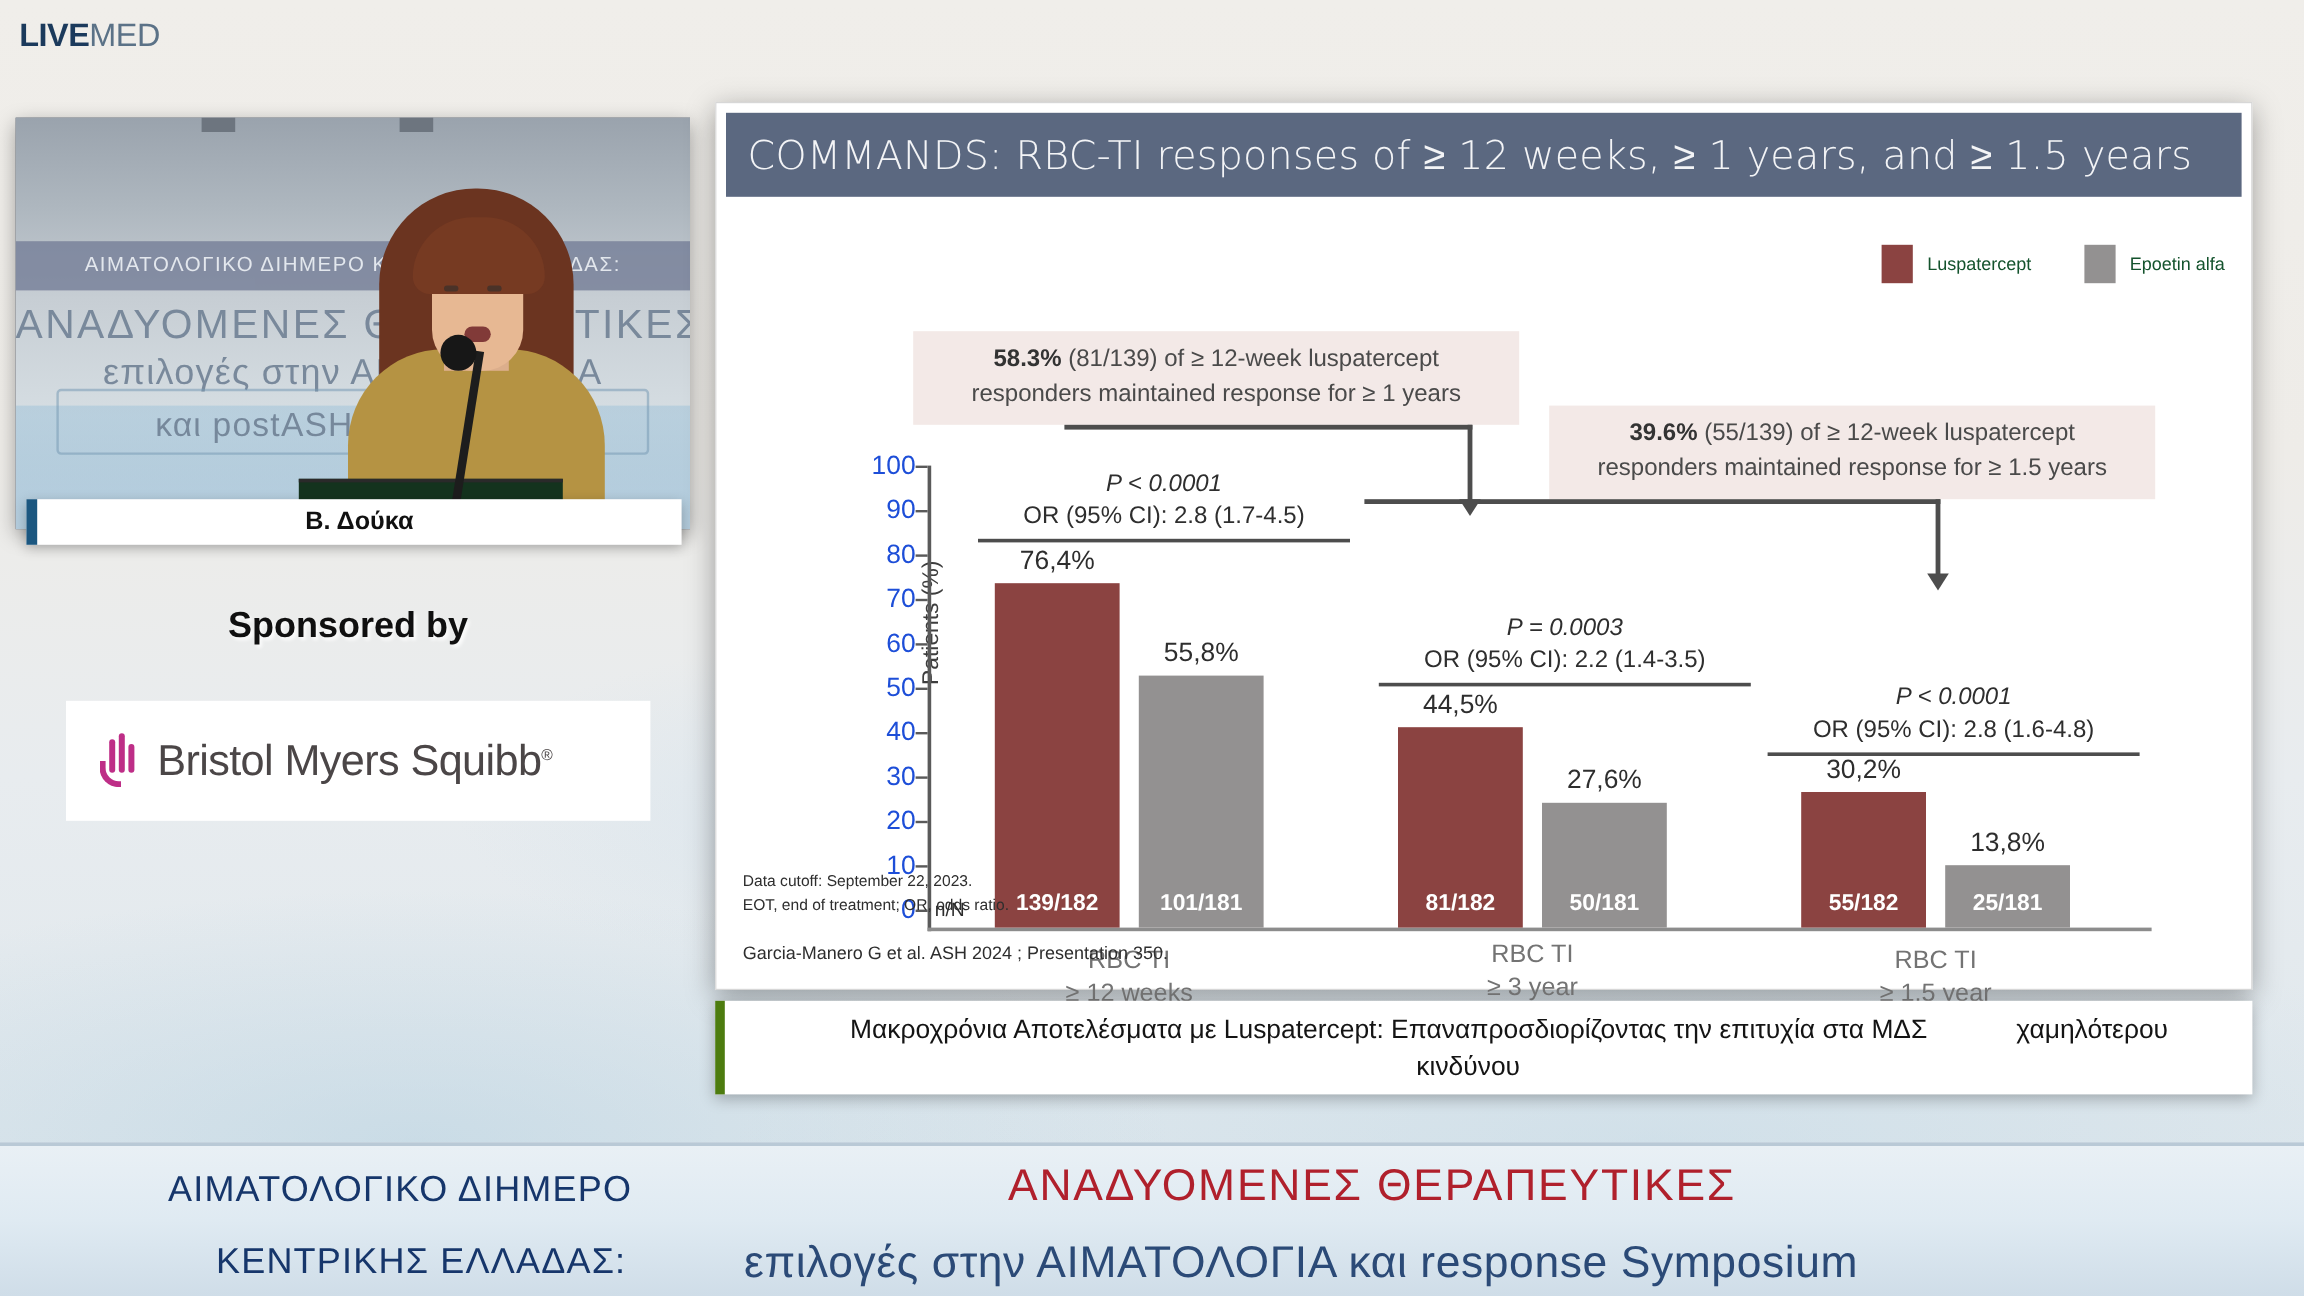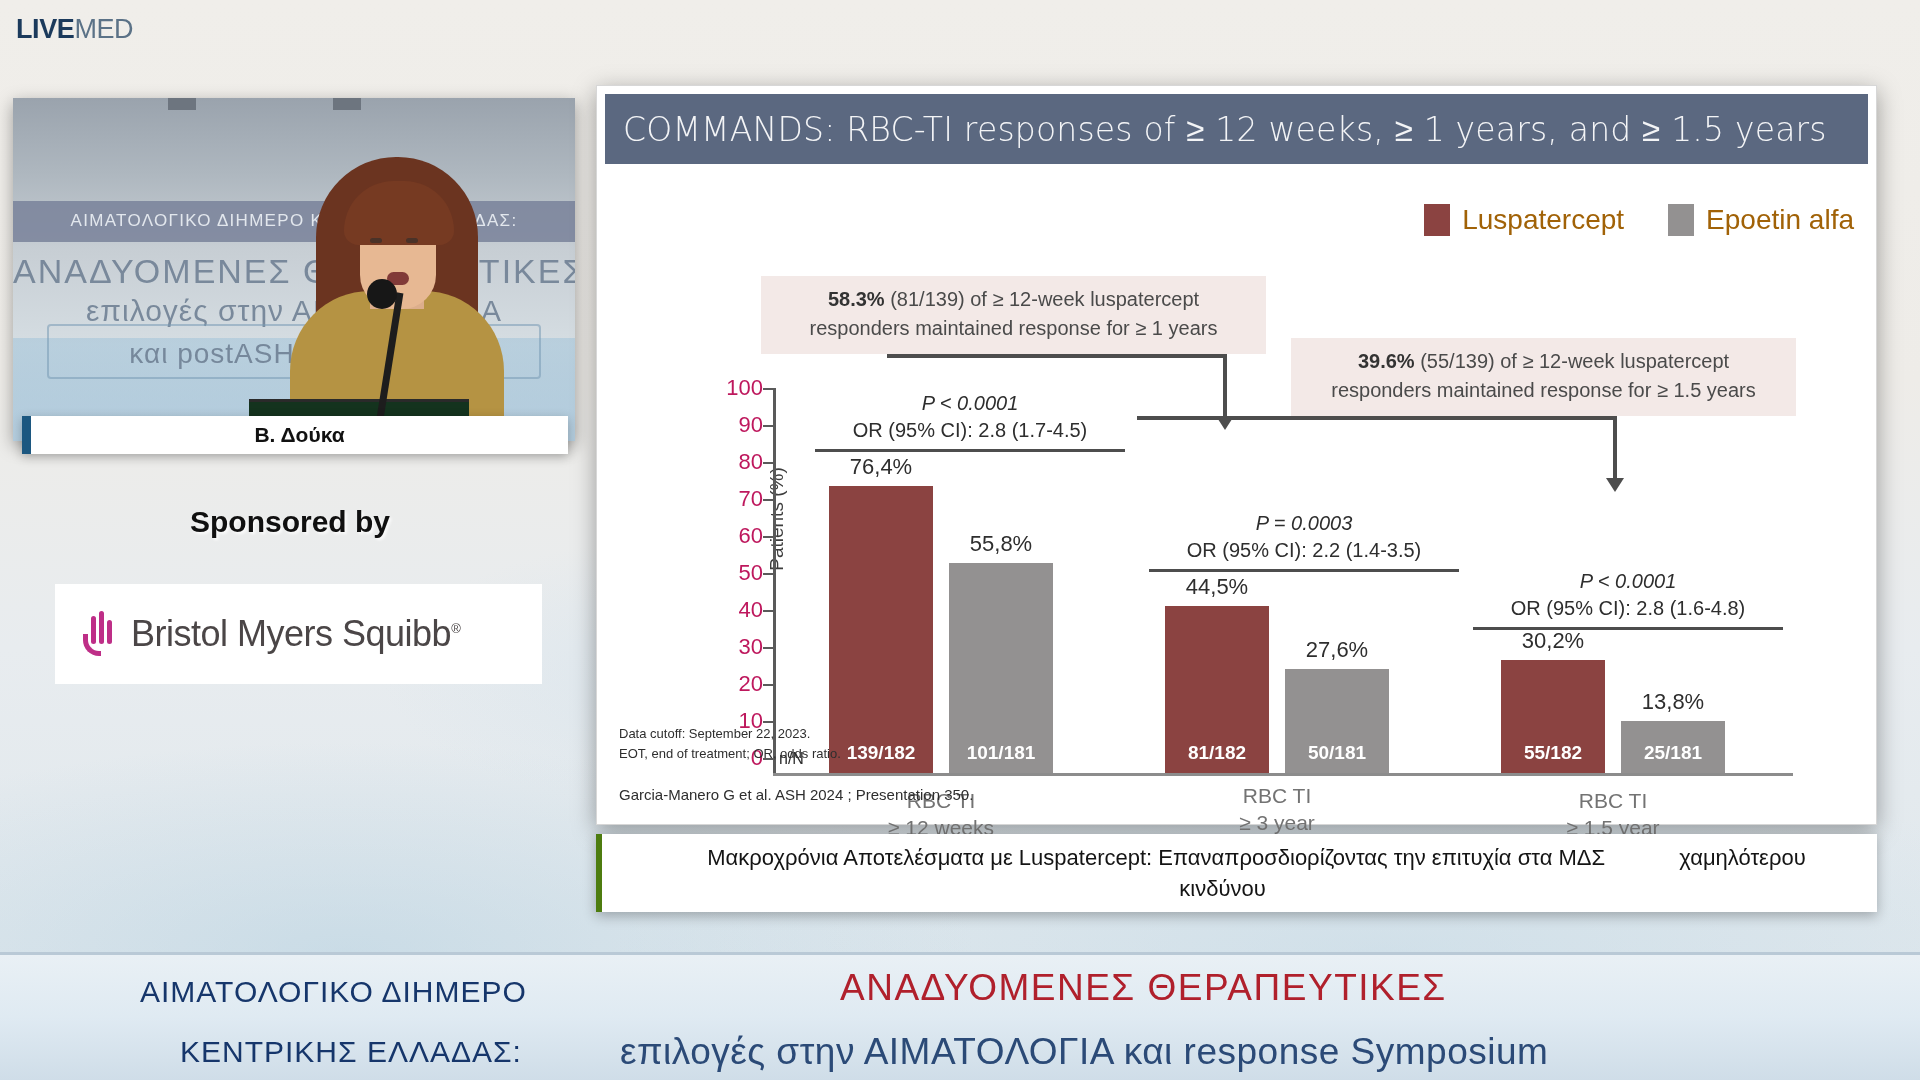--- a/index.html
+++ b/index.html
@@ -157,21 +157,21 @@
   }
   .slide-titlebar span{
     color:#f3f4f6; font-size:33px; font-weight:300; letter-spacing:.2px;
     font-family:"DejaVu Sans", sans-serif;
   }
 
   
   .legend{ position:absolute; right:22px; top:118px; display:flex; gap:44px; align-items:center; }
   .legend-item{ display:flex; align-items:center; gap:12px; }
   .legend-swatch{ width:26px; height:32px; }
-  .legend-label{ font-size:28px; color:#a16207; }
+  .legend-label{ font-size:15px; color:#14532d; }
 
   
   .callout{
     position:absolute; background:#f3e9e7; padding:9px 18px 11px;
     font-size:20px; color:#4a4a4a; text-align:center; line-height:1.45;
   }
   .callout b{ color:#333; }
   .callout-a{ left:164px; top:190px; width:505px; }
   .callout-b{ left:694px; top:252px; width:505px; }
 
@@ -188,21 +188,21 @@
   .plot{
     position:absolute; left:176px; top:312px; width:1020px; height:378px;
   }
   .y-label{
     position:absolute; left:-76px; top:110px; width:160px;
     transform:rotate(-90deg); transform-origin:center;
     font-size:19px; color:#3d3d3d; text-align:center;
   }
   .y-ticks{ position:absolute; left:-58px; top:-10px; width:48px; height:398px; }
   .y-ticks div{
-    position:absolute; right:0; font-size:22px; color:#be185d; text-align:right; width:100%;
+    position:absolute; right:0; font-size:22px; color:#1d4ed8; text-align:right; width:100%;
     transform:translateY(-50%);
   }
   .axis-y{ position:absolute; left:0; top:-10px; width:3px; height:388px; background:#5a5a5a; }
   .axis-x{ position:absolute; left:0; bottom:0; width:1020px; height:3px; background:#8c8c8c; }
   .tick{ position:absolute; left:-10px; width:10px; height:2px; background:#5a5a5a; }
 
   .bars{ position:absolute; left:0; bottom:3px; width:1020px; height:378px; }
   .bar{
     position:absolute; bottom:0; width:104px;
     display:flex; align-items:flex-end; justify-content:center;
@@ -235,21 +235,21 @@
   .foot-a{
     position:absolute; left:22px; top:638px; font-size:13px; color:#2e2e2e; line-height:1.5;
   }
   .foot-b{
     position:absolute; left:22px; top:700px; font-size:15px; color:#2e2e2e;
   }
 
   
   .caption{
     position:absolute; left:596px; top:834px; width:1281px; height:78px;
-    background:#fff; border-left:6px solid #4d7c0f;
+    background:#fff; border-left:8px solid #4d7c0f;
     display:flex; align-items:center; justify-content:center; text-align:center;
     box-shadow:0 4px 12px rgba(0,0,0,.28);
   }
   .caption span{
     font-size:22px; color:#141414; line-height:1.42; padding:0 34px;
     text-shadow:1px 1px 2px rgba(255,255,255,.7);
   }
 
   
   .banner{

